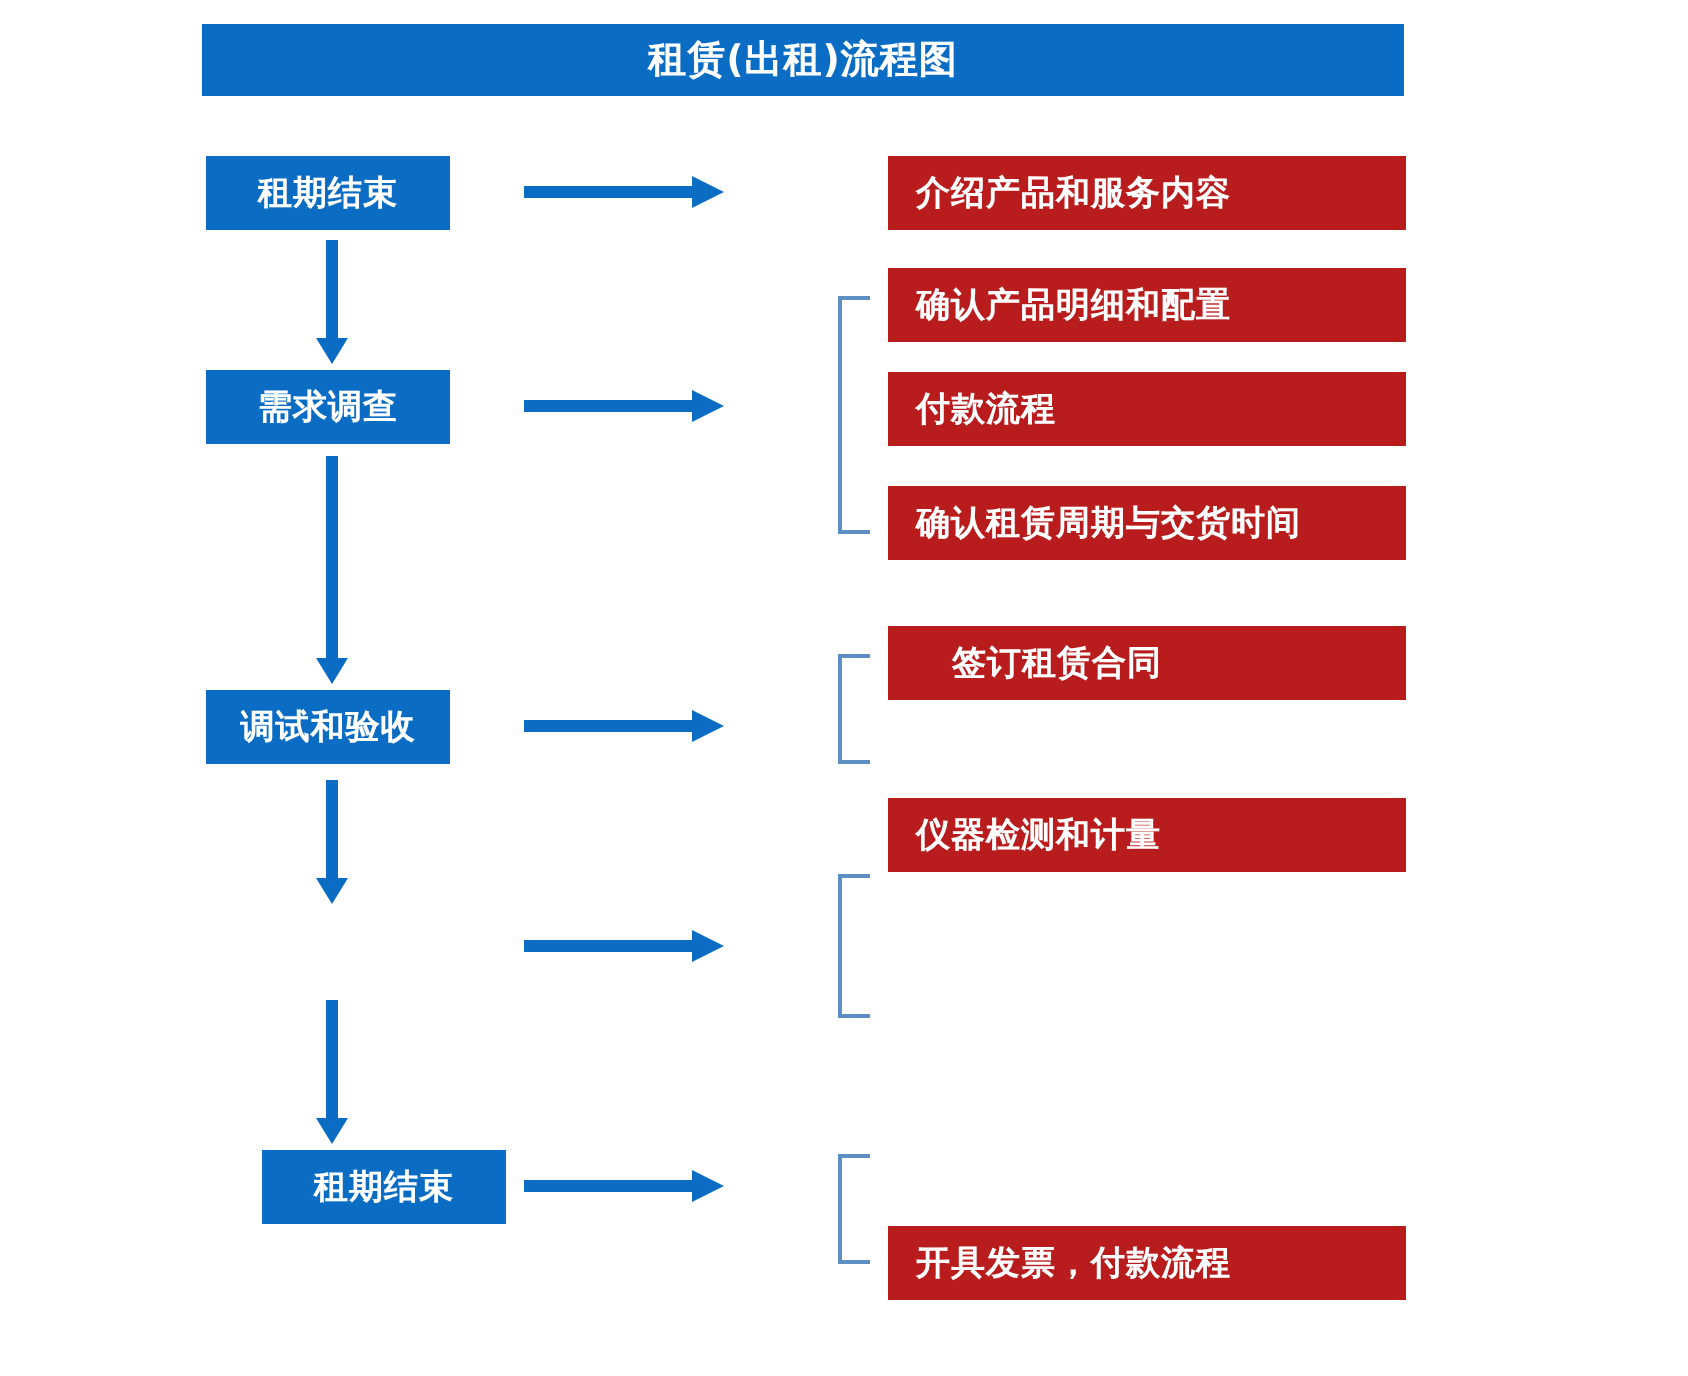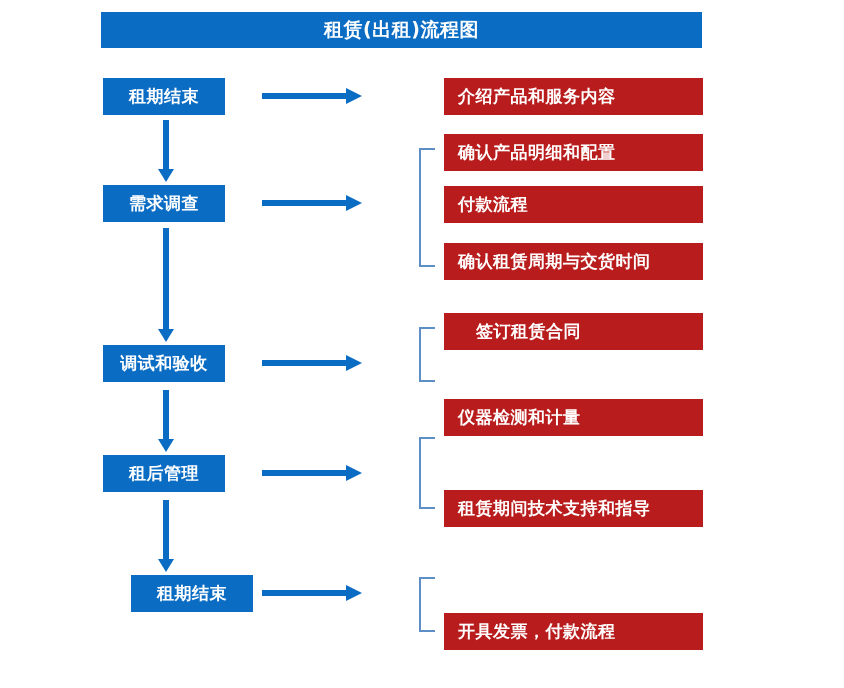--- a/index.html
+++ b/index.html
@@ -134,21 +134,20 @@
 <div id="canvas">
 
   <div class="title-banner">租赁(出租)流程图</div>
 
   <div class="stage-box" style="top:78px;">租期结束</div>
 
   <div class="stage-box" style="top:185px;">需求调查</div>
 
   <div class="stage-box" style="top:345px;">调试和验收</div>
 
-  <div class="stage-box" style="top:455px;">租后管理</div>
 
   <div class="stage-box" style="top:575px;margin-left:28px;">租期结束</div>
 
   <div class="v-arrow" style="top:120px; height:62px;">
     <div class="shaft" style="height:49px;"></div>
     <div class="head" style="top:49px;"></div>
   </div>
 
   <div class="v-arrow" style="top:228px; height:114px;">
     <div class="shaft" style="height:101px;"></div>
@@ -204,18 +203,17 @@
 
   <div class="detail-box" style="top:186px;">付款流程</div>
 
   <div class="detail-box" style="top:243px;">确认租赁周期与交货时间</div>
 
   <div class="detail-box" style="top:313px;padding-left:32px;">签订租赁合同</div>
 
   <div class="detail-box" style="top:363px;margin-top:36px;">仪器检测和计量</div>
 
 
-  <div class="detail-box" style="top:490px;">租赁期间技术支持和指导</div>
 
 
   <div class="detail-box" style="top:613px;">开具发票，付款流程</div>
 
 </div>
 
 </body></html>

